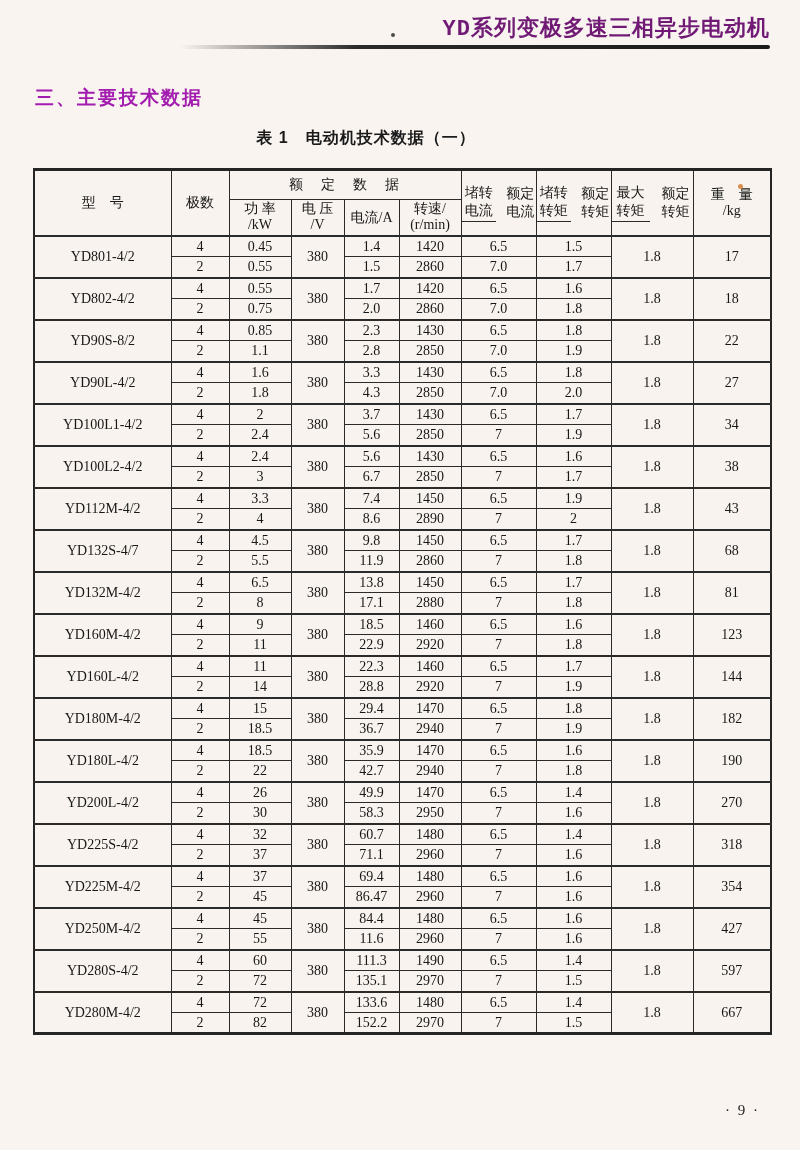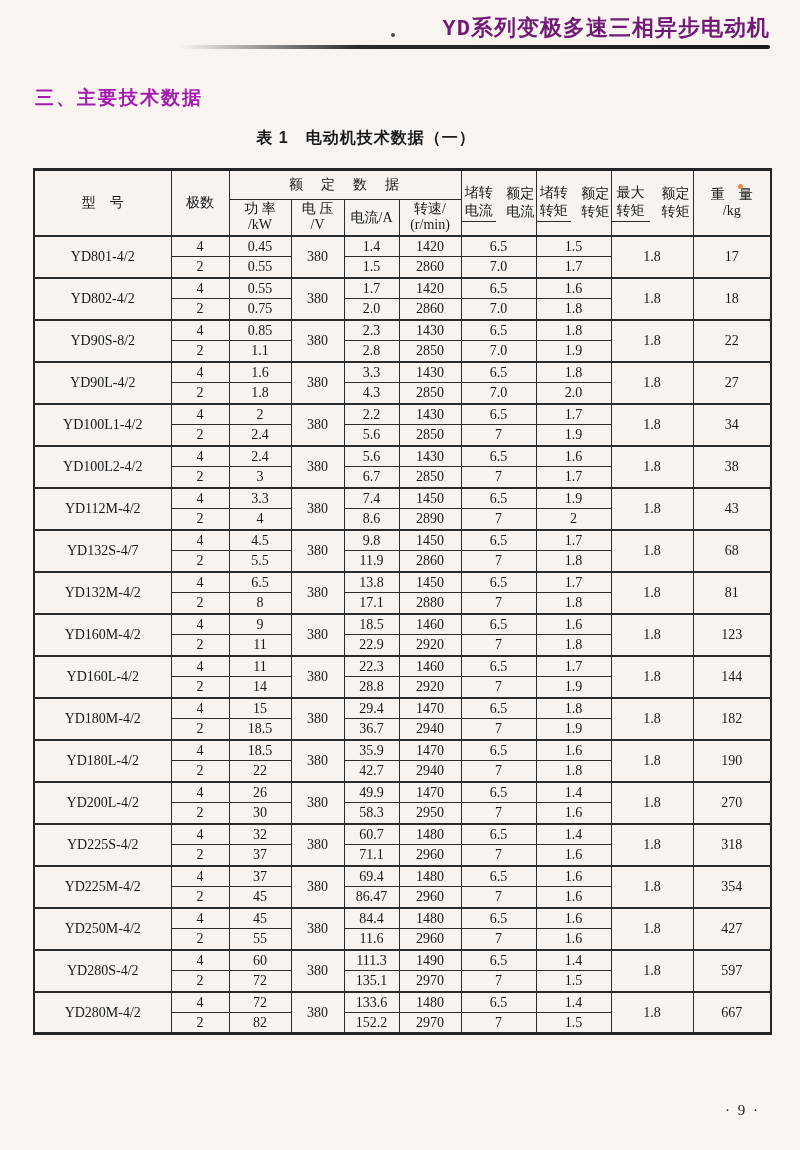--- a/index.html
+++ b/index.html
@@ -238,21 +238,21 @@
           <td>4.3</td>
           <td>2850</td>
           <td>7.0</td>
           <td>2.0</td>
         </tr>
         <tr class="group-start">
           <td rowspan="2">YD100L1-4/2</td>
           <td>4</td>
           <td>2</td>
           <td rowspan="2">380</td>
-          <td>2.2</td>
+          <td>3.7</td>
           <td>1430</td>
           <td>6.5</td>
           <td>1.7</td>
           <td rowspan="2">1.8</td>
           <td rowspan="2">34</td>
         </tr>
         <tr>
           <td>2</td>
           <td>2.4</td>
           <td>5.6</td>

